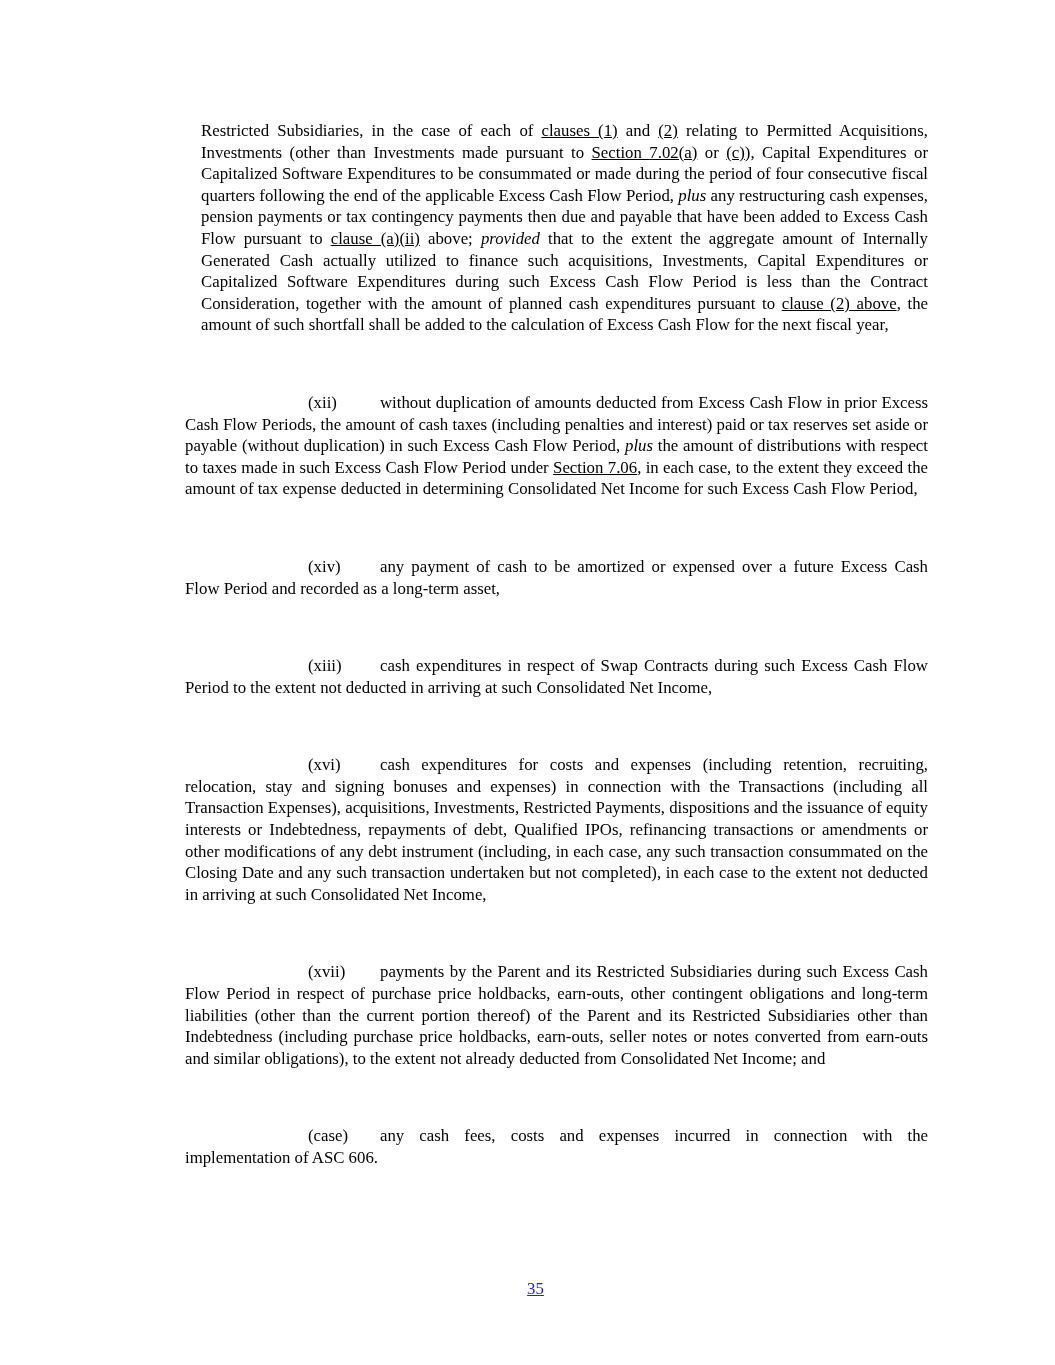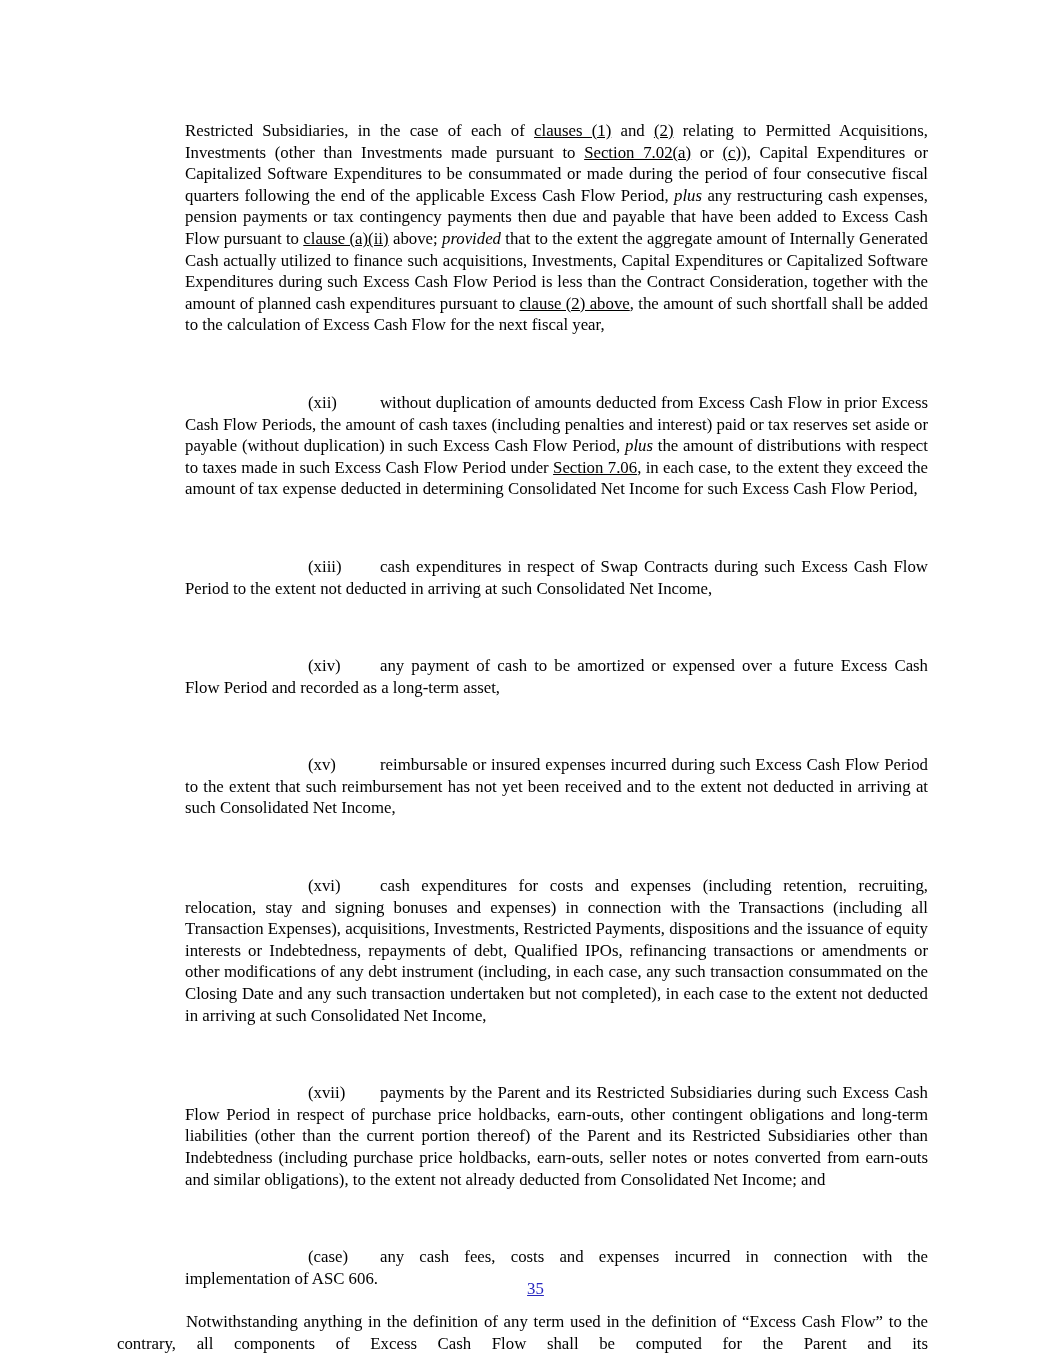--- a/index.html
+++ b/index.html
@@ -23,20 +23,21 @@
     font-size: 16.8px;
     line-height: 21.6px;
     text-align: justify;
   }
   p.para {
     margin: 22px 0 0 0;
     padding: 0;
   }
   p.para.continuation {
     margin-top: 0;
+    margin-left: 16px;
   }
   p.para.numbered {
     text-indent: 123px;
   }
   p.para.closing {
     margin-left: -68px;
     width: 811px;
     text-indent: 69px;
     text-align-last: justify;
   }
@@ -66,24 +67,22 @@
     text-decoration: underline;
     cursor: pointer;
   }
 </style>
 </head>
 <body style="background: rgb(255, 255, 255); color: rgb(0, 0, 0);">
 
 <div class="doc-body">
     <p class="para continuation"><span>Restricted Subsidiaries, in the case of each of </span><span class="u">clauses (1)</span><span> and </span><span class="u">(2)</span><span> relating to Permitted Acquisitions, Investments (other than Investments made pursuant to </span><span class="u">Section 7.02(a)</span><span> or </span><span class="u">(c)</span><span>), Capital Expenditures or Capitalized Software Expenditures to be consummated or made during the period of four consecutive fiscal quarters following the end of the applicable Excess Cash Flow Period, </span><span class="i">plus</span><span> any restructuring cash expenses, pension payments or tax contingency payments then due and payable that have been added to Excess Cash Flow pursuant to </span><span class="u">clause (a)(ii)</span><span> above; </span><span class="i">provided</span><span> that to the extent the aggregate amount of Internally Generated Cash actually utilized to finance such acquisitions, Investments, Capital Expenditures or Capitalized Software Expenditures during such Excess Cash Flow Period is less than the Contract Consideration, together with the amount of planned cash expenditures pursuant to </span><span class="u">clause (2) above</span><span>, the amount of such shortfall shall be added to the calculation of Excess Cash Flow for the next fiscal year,</span></p>
     <p class="para numbered"><span class="num">(xii)</span><span>without duplication of amounts deducted from Excess Cash Flow in prior Excess Cash Flow Periods, the amount of cash taxes (including penalties and interest) paid or tax reserves set aside or payable (without duplication) in such Excess Cash Flow Period, </span><span class="i">plus</span><span> the amount of distributions with respect to taxes made in such Excess Cash Flow Period under </span><span class="u">Section 7.06</span><span>, in each case, to the extent they exceed the amount of tax expense deducted in determining Consolidated Net Income for such Excess Cash Flow Period,</span></p>
+    <p class="para numbered"><span class="num">(xiv)</span><span>any payment of cash to be amortized or expensed over a future Excess Cash Flow Period and recorded as a long-term asset,</span></p>
     <p class="para numbered"><span class="num">(xiii)</span><span>cash expenditures in respect of Swap Contracts during such Excess Cash Flow Period to the extent not deducted in arriving at such Consolidated Net Income,</span></p>
-    <p class="para numbered"><span class="num">(xiv)</span><span>any payment of cash to be amortized or expensed over a future Excess Cash Flow Period and recorded as a long-term asset,</span></p>
-    <p class="para numbered"><span class="num">(xv)</span><span>reimbursable or insured expenses incurred during such Excess Cash Flow Period to the extent that such reimbursement has not yet been received and to the extent not deducted in arriving at such Consolidated Net Income,</span></p>
     <p class="para numbered"><span class="num">(xvi)</span><span>cash expenditures for costs and expenses (including retention, recruiting, relocation, stay and signing bonuses and expenses) in connection with the Transactions (including all Transaction Expenses), acquisitions, Investments, Restricted Payments, dispositions and the issuance of equity interests or Indebtedness, repayments of debt, Qualified IPOs, refinancing transactions or amendments or other modifications of any debt instrument (including, in each case, any such transaction consummated on the Closing Date and any such transaction undertaken but not completed), in each case to the extent not deducted in arriving at such Consolidated Net Income,</span></p>
     <p class="para numbered"><span class="num">(xvii)</span><span>payments by the Parent and its Restricted Subsidiaries during such Excess Cash Flow Period in respect of purchase price holdbacks, earn-outs, other contingent obligations and long-term liabilities (other than the current portion thereof) of the Parent and its Restricted Subsidiaries other than Indebtedness (including purchase price holdbacks, earn-outs, seller notes or notes converted from earn-outs and similar obligations), to the extent not already deducted from Consolidated Net Income; and</span></p>
     <p class="para numbered"><span class="num">(case)</span><span>any cash fees, costs and expenses incurred in connection with the implementation of ASC 606.</span></p>
-    <p class="para closing"><span>Notwithstanding anything in the definition of any term used in the definition of “Excess Cash Flow” to the contrary, all components of Excess Cash Flow shall be computed for the Parent and its</span></p>
   </div>
 
 <div class="page-footer">
   <span class="page-number-link" style="color: rgb(38, 38, 191);">35</span>
 </div>
 
 </body></html>

